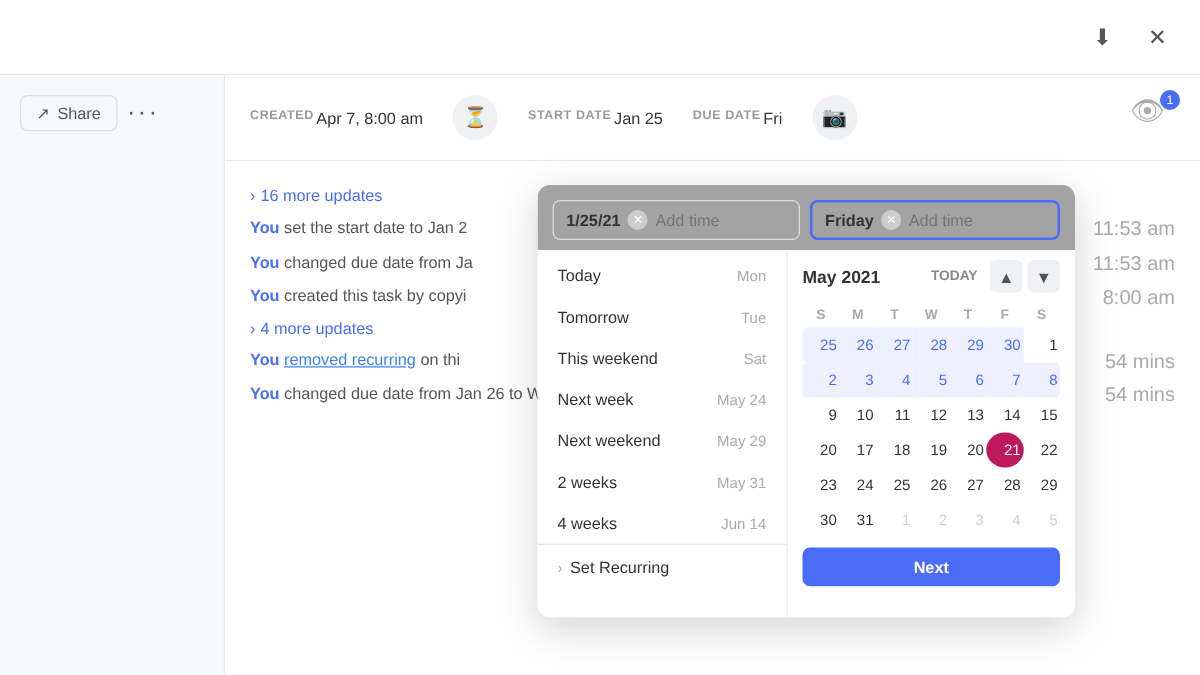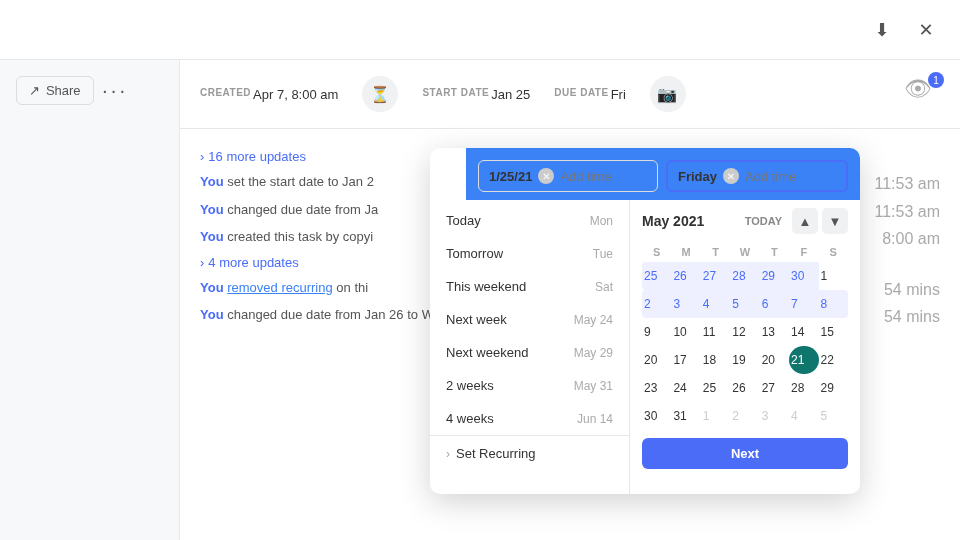--- a/index.html
+++ b/index.html
@@ -185,22 +185,21 @@
       z-index: 20;
       width: 430px;
       overflow: hidden;
     }
 
     
     .date-inputs {
       display: flex;
       gap: 8px;
       padding: 12px 12px 8px;
-      background: #3b82f6;
-      margin-left: 36px;
+      background: #a3a3a3;
     }
     .date-input-box {
       display: flex;
       align-items: center;
       border: 1px solid #ddd;
       border-radius: 6px;
       padding: 6px 10px;
       gap: 6px;
       flex: 1;
       font-size: 13px;
@@ -318,37 +317,37 @@
     }
     .cal-grid th {
       font-size: 11px;
       color: #aaa;
       font-weight: 600;
       text-align: center;
       padding: 4px 0;
       width: 34px;
     }
     .cal-grid td {
-      text-align: left;
+      text-align: right;
       padding: 3px 2px;
       font-size: 12px;
       color: #333;
       cursor: pointer;
       border-radius: 4px;
       width: 34px;
       height: 28px;
     }
     .cal-grid td.other-month { color: #ccc; }
     .cal-grid td.in-range {
       background: #eef0ff;
       color: #4a6cf7;
       border-radius: 0;
     }
     .cal-grid td.today-cell {
-      background: #0f766e;
+      background: #be185d;
       color: #fff;
       border-radius: 50%;
     }
 
     .close-btn {
       background: #4a6cf7;
       color: #fff;
       border: none;
       border-radius: 6px;
       padding: 8px 20px;

